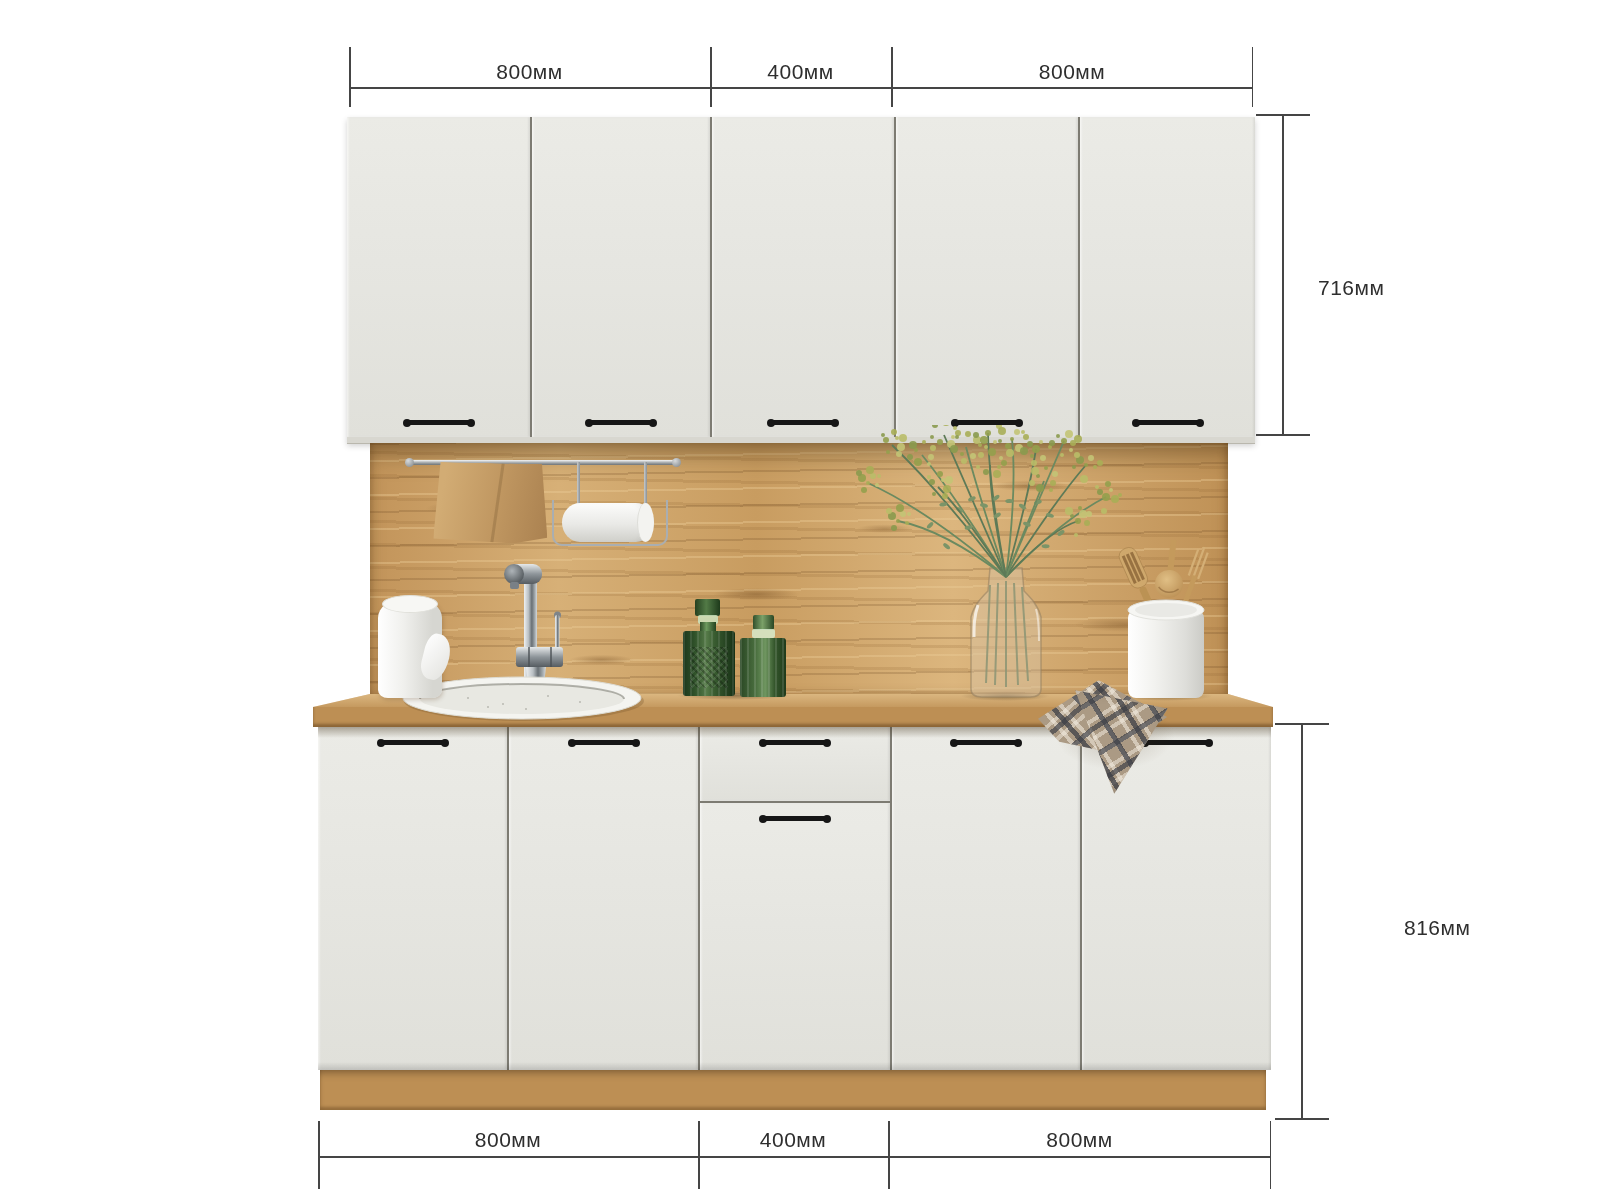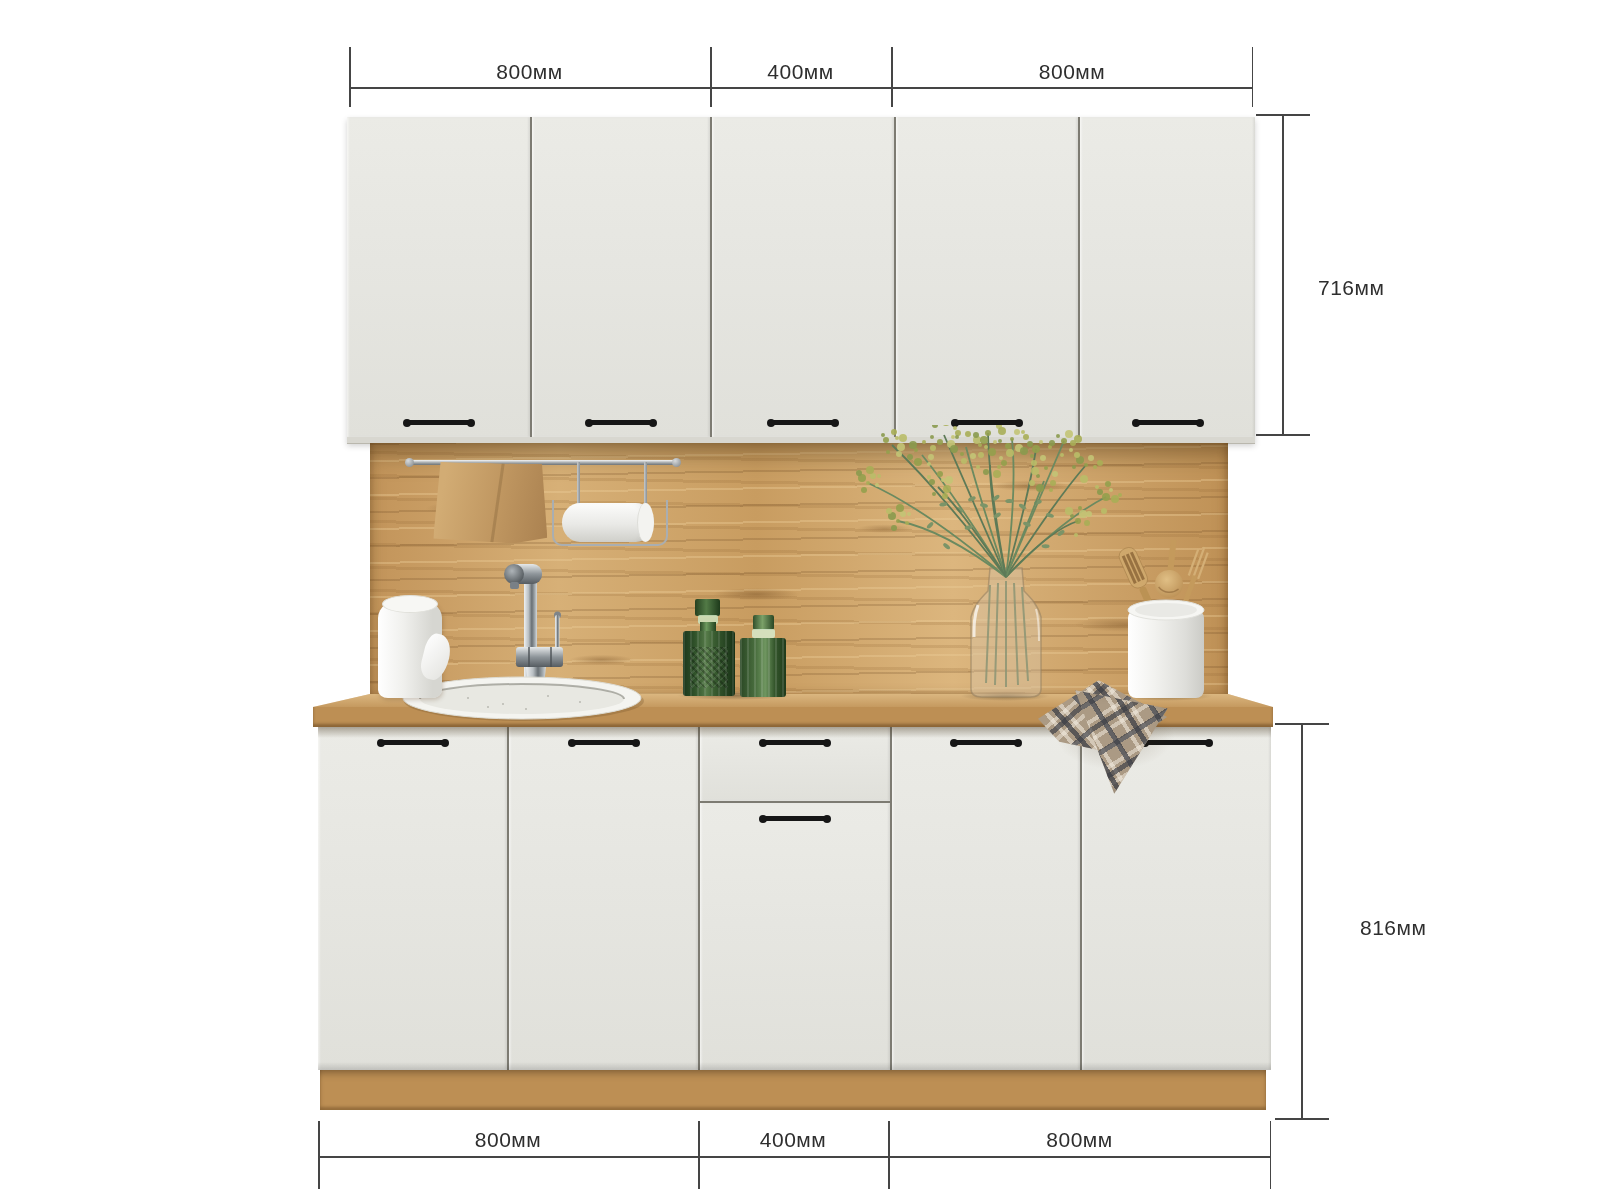--- a/index.html
+++ b/index.html
@@ -460,21 +460,21 @@
     <div class="dim-v" style="left:1282px;top:115px;height:320px"></div>
     <div class="tick-h" style="left:1256px;top:114px;width:54px"></div>
     <div class="tick-h" style="left:1256px;top:434px;width:54px"></div>
     <div class="dim-label" style="left:1318px;top:276px;text-align:right">716мм</div>
   </div>
 
   <div>
     <div class="dim-v" style="left:1301px;top:724px;height:395px"></div>
     <div class="tick-h" style="left:1275px;top:723px;width:54px"></div>
     <div class="tick-h" style="left:1275px;top:1118px;width:54px"></div>
-    <div class="dim-label" style="left:1360px;top:916px;text-align:left">816мм</div>
+    <div class="dim-label" style="left:1404px;top:916px;text-align:left">816мм</div>
   </div>
 
   <div>
     <div class="dim-h" style="left:318px;top:1156px;width:953px"></div>
     <div class="tick-v" style="left:318px;top:1121px;height:68px"></div>
     <div class="tick-v" style="left:698px;top:1121px;height:68px"></div>
     <div class="tick-v" style="left:888px;top:1121px;height:68px"></div>
     <div class="tick-v" style="left:1269.5px;top:1121px;height:68px"></div>
     <div class="dim-label" style="left:318px;top:1128px;width:380px">800мм</div>
     <div class="dim-label" style="left:698px;top:1128px;width:190px">400мм</div>

